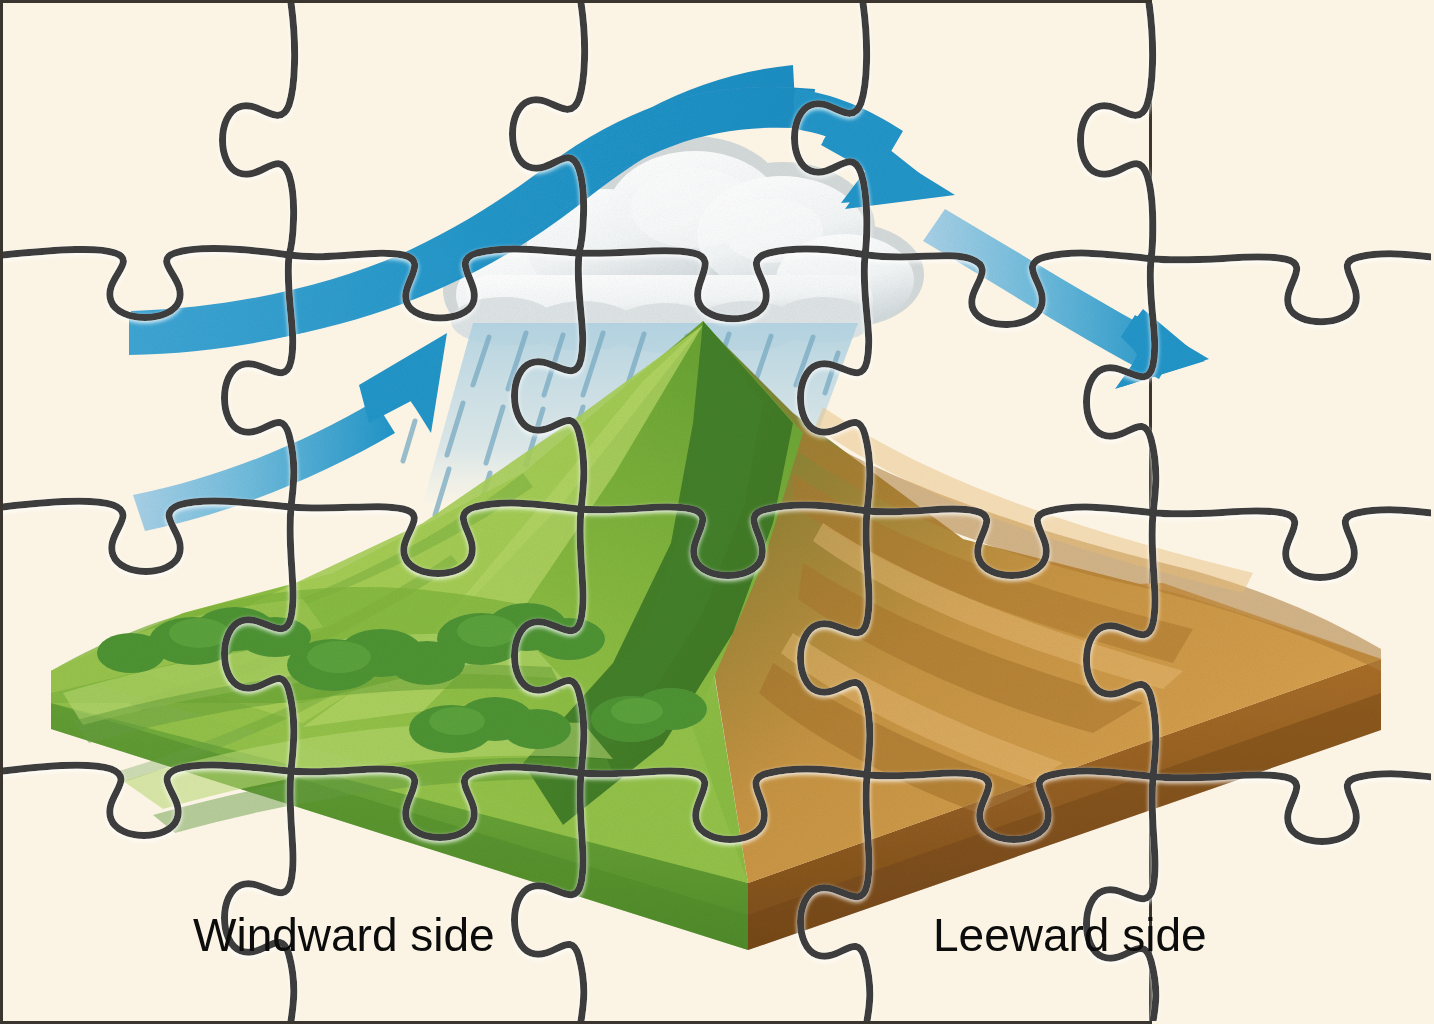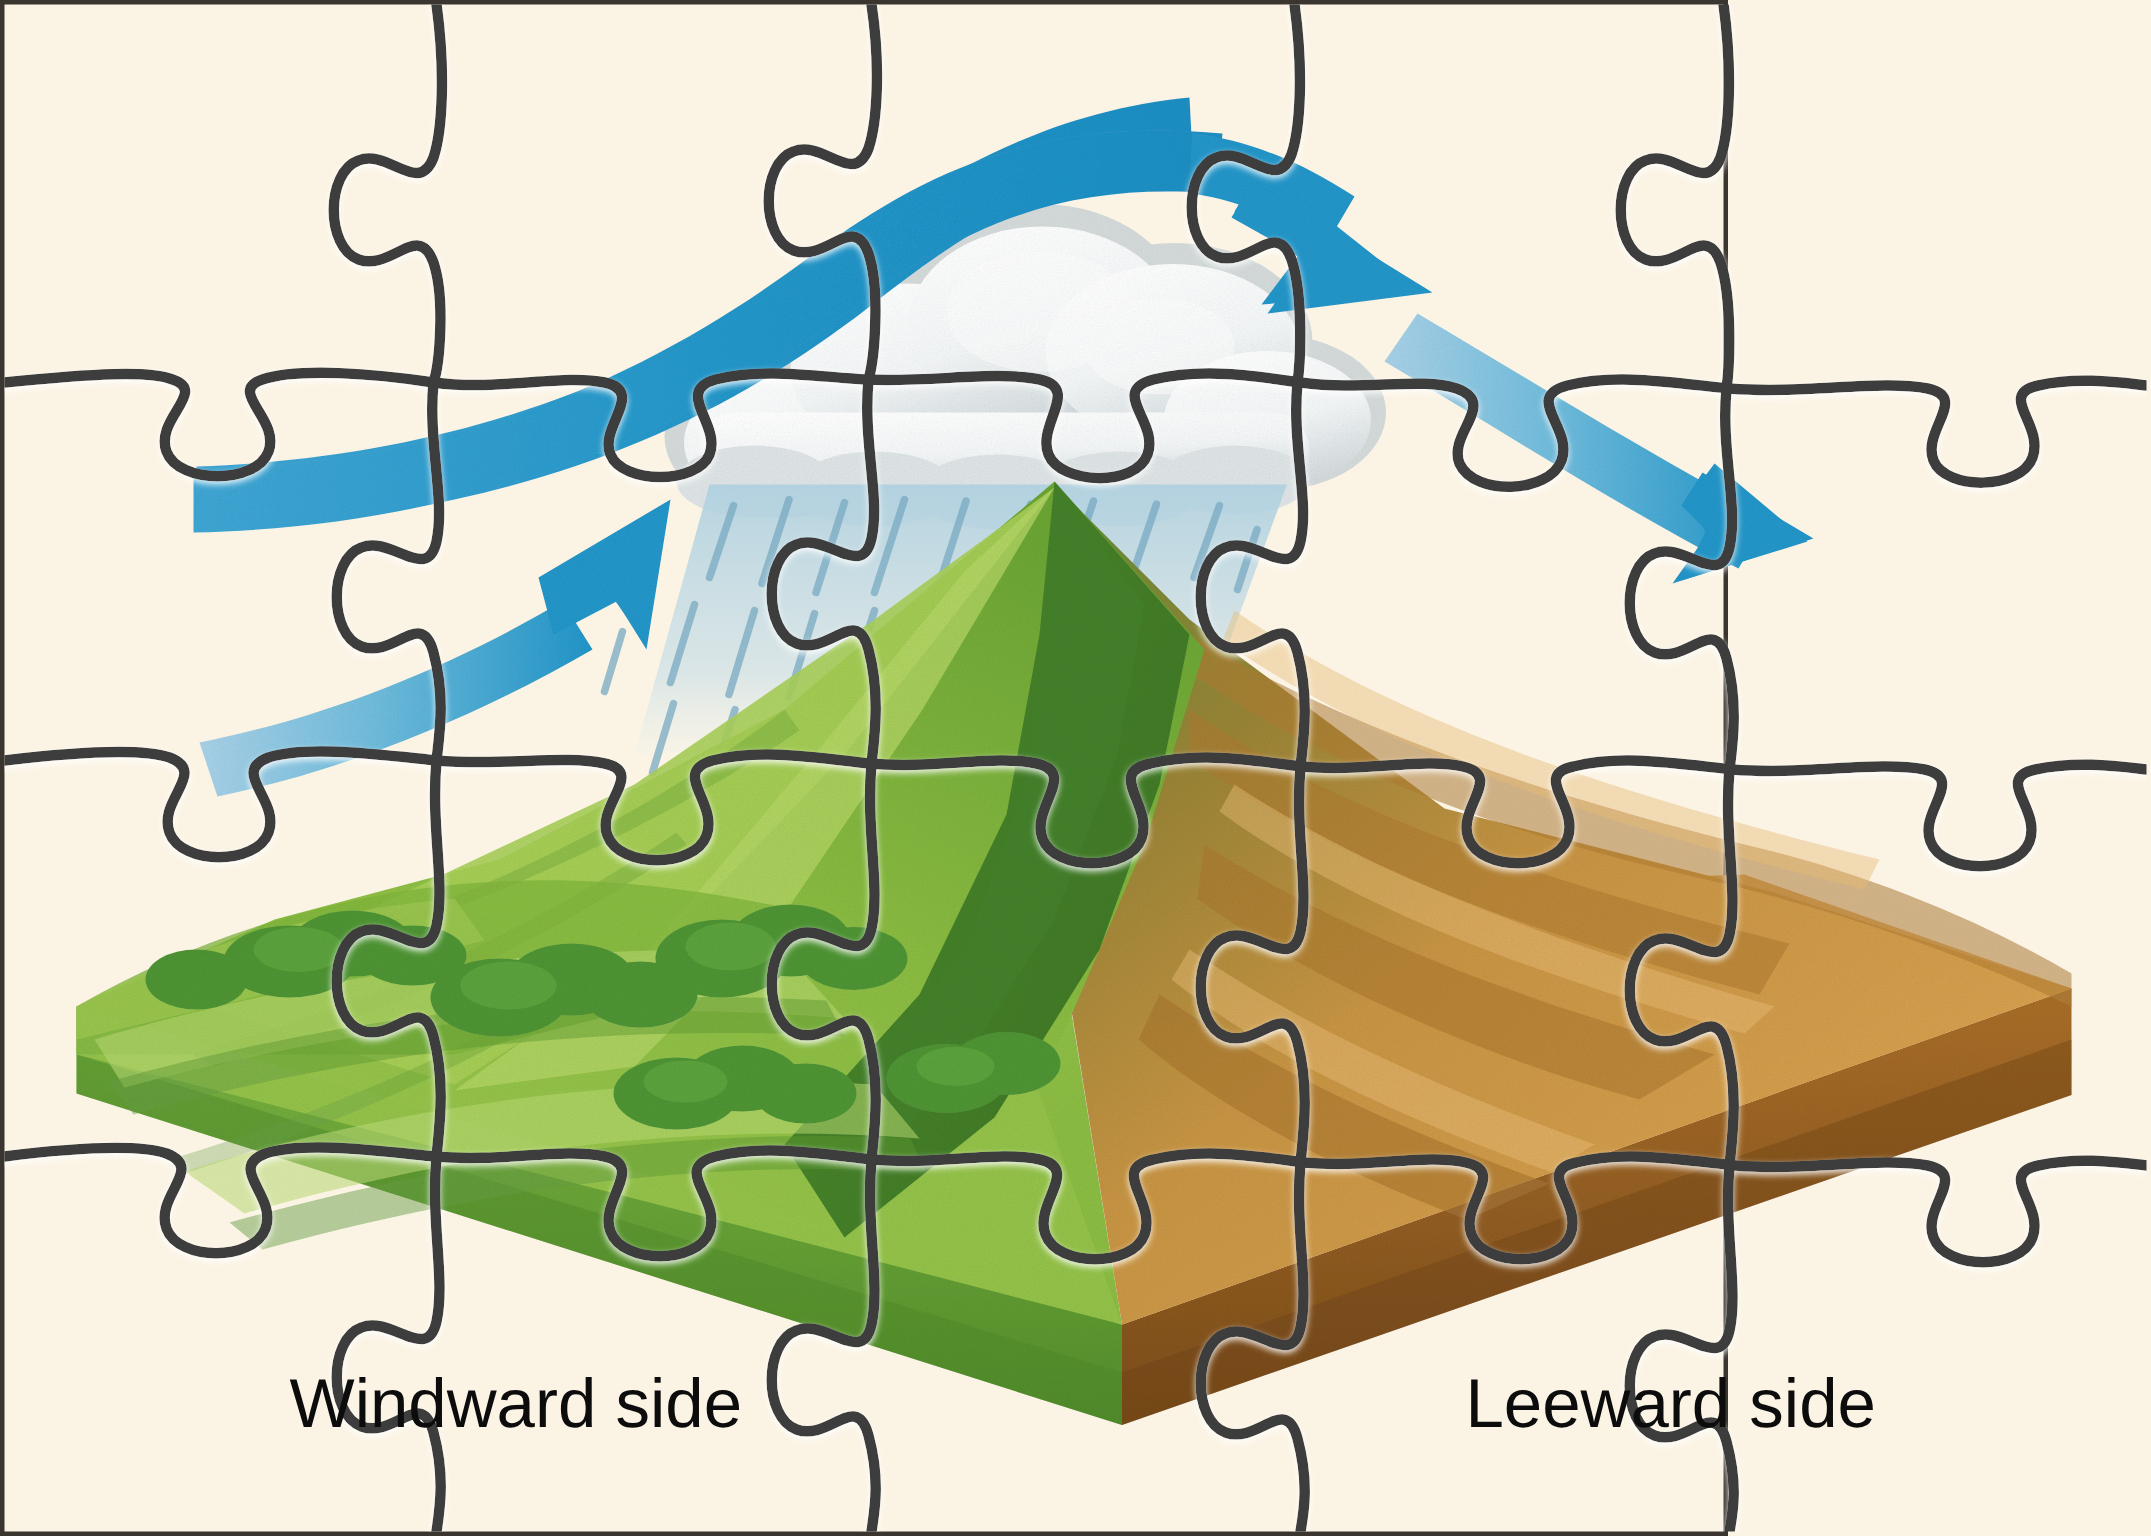--- a/index.html
+++ b/index.html
@@ -19,21 +19,21 @@
   svg.layer{position:absolute;left:0;top:0;width:1428px;height:1018px;display:block;}
   .label{
     position:absolute;
     color:#0c0c0c;
     font-size:46px;
     font-family:"Liberation Sans", sans-serif;
     letter-spacing:0px;
     white-space:nowrap;
   }
   #label-windward{left:190px;top:905px;}
-  #label-leeward{left:974px;top:905px;}
+  #label-leeward{left:930px;top:905px;}
 </style>
 </head>
 <body>
 
 <div id="stage">
   <div id="scene">
 
     <svg class="layer" viewBox="0 0 1428 1018">
       <defs>
 

